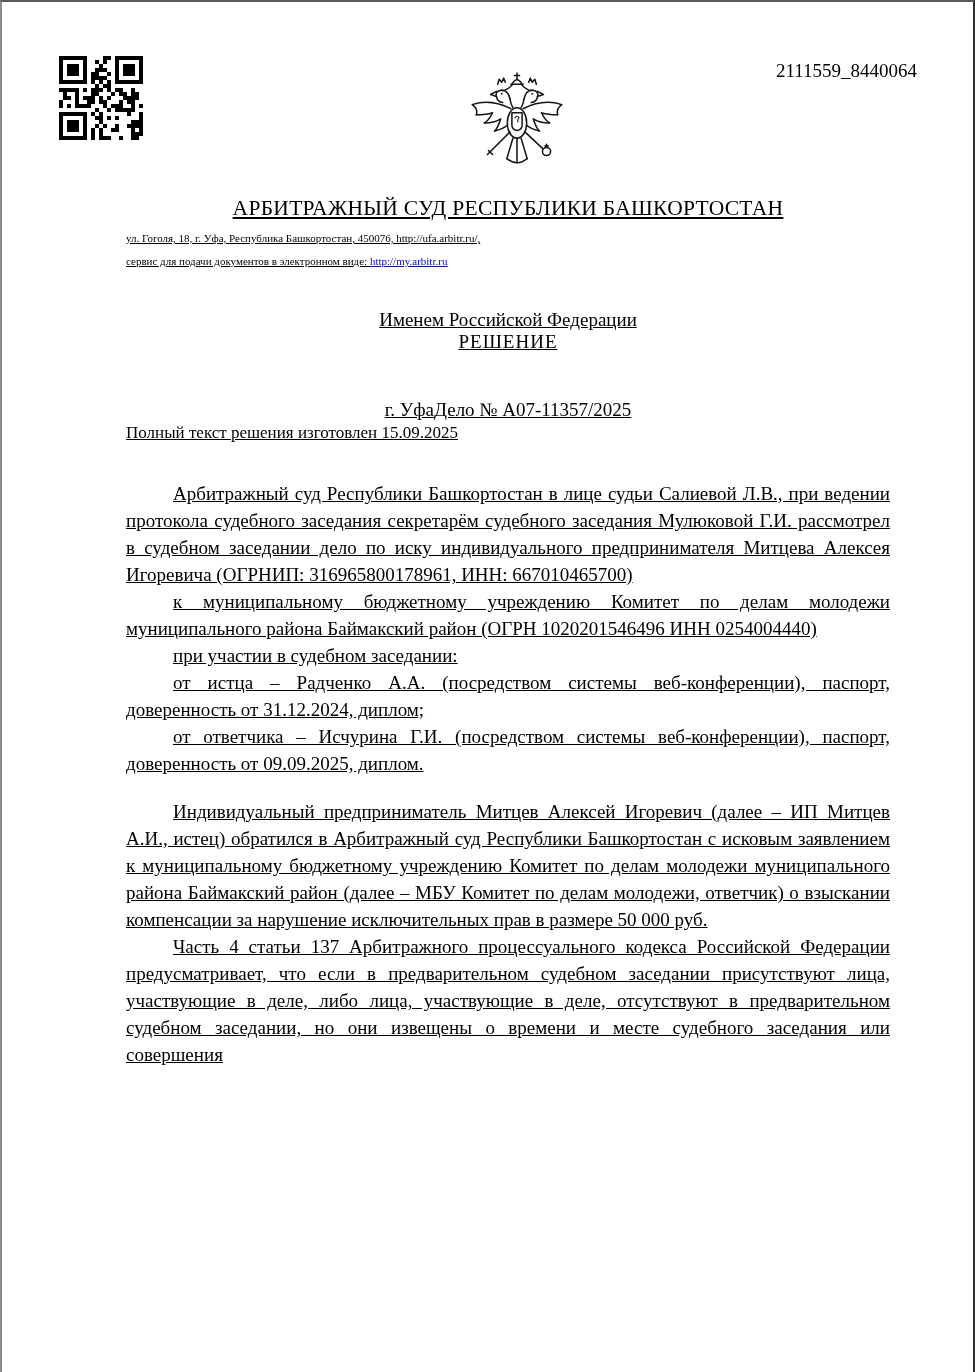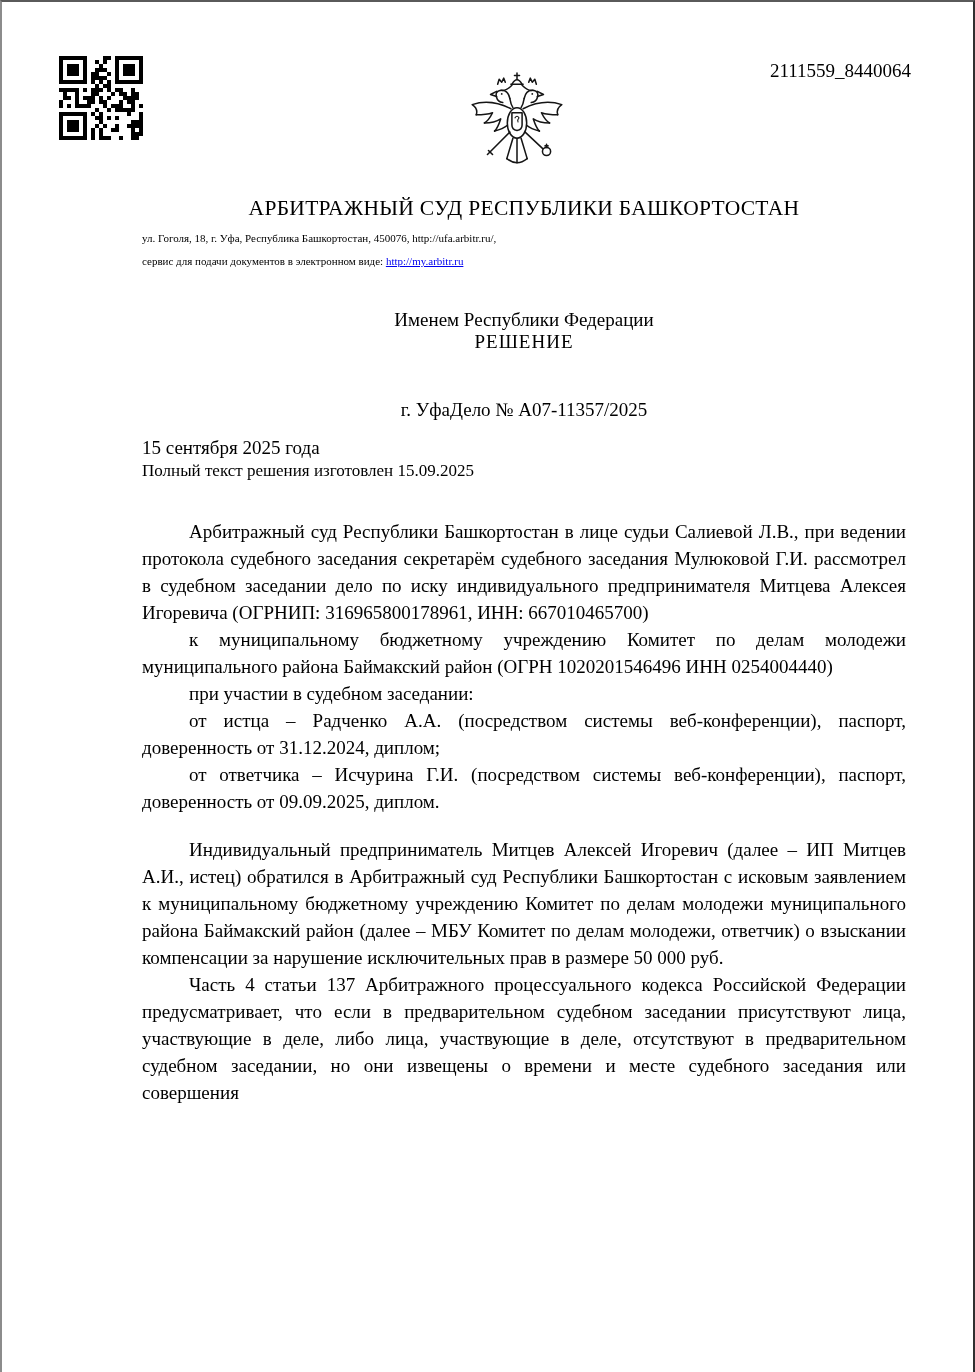--- a/index.html
+++ b/index.html
@@ -9,23 +9,23 @@
     box-sizing:border-box;
     background:#ffffff;
     border-top:2px solid #5a5a5a;
     border-left:2px solid #8c8c8c;
     border-right:2px solid #303030;
     font-family:"Liberation Serif", serif;
     color:#000;
     overflow:hidden;
   }
   .qr { position:absolute; left:57px; top:54px; width:84px; height:84px; }
-  .doc-number { position:absolute; top:58px; right:62px; font-size:19px; }
+  .doc-number { position:absolute; top:58px; right:56px; font-size:19px; }
   .emblem { position:absolute; left:462px; top:68px; width:106px; height:110px; }
-  .content { position:absolute; left:140px; top:194px; width:764px; }
+  .content { position:absolute; left:124px; top:194px; width:764px;text-decoration:underline; }
   .court-name { text-align:center; font-size:21.5px; letter-spacing:0.3px; white-space:nowrap; }
   .addr { font-size:11px; line-height:23px; }
   .addr.first { margin-top:6px; }
   .link { color:#0000ee; text-decoration:underline; cursor:pointer; }
   .in-name { text-align:center; font-size:19px; margin-top:36px; }
   .decision { text-align:center; font-size:19px; letter-spacing:1px; }
   .case-row { display:flex; justify-content:center; font-size:19px; margin-top:46px; }
   .date-line { font-size:19px; margin-top:16px; }
   .announce { font-size:17px; line-height:23px; }
   .announce.first { margin-top:20px; }
@@ -222,28 +222,27 @@
       <circle cx="81" cy="80" r="4"></circle>
       <path d="M81 76 v-3 M79.5 74.5 h3"></path>
     </svg>
   </div>
 
   <div class="content">
     <div class="court-name">АРБИТРАЖНЫЙ СУД РЕСПУБЛИКИ БАШКОРТОСТАН</div>
     <div class="addr first">ул. Гоголя, 18, г. Уфа, Республика Башкортостан, 450076, http://ufa.arbitr.ru/,</div>
     <div class="addr"><span>сервис для подачи документов в электронном виде: </span><a class="link" href="#">http://my.arbitr.ru</a></div>
 
-    <div class="in-name">Именем Республики Федерации</div>
+    <div class="in-name">Именем Российской Федерации</div>
     <div class="decision">РЕШЕНИЕ</div>
 
     <div class="case-row">
       <span>г. Уфа</span>
       <span>Дело № А07-11357/2025</span>
     </div>
-    <div class="date-line">15 сентября 2025 года</div>
     <div class="announce">Полный текст решения изготовлен 15.09.2025</div>
 
     <p class="body-p first">Арбитражный суд Республики Башкортостан в лице судьи Салиевой Л.В., при ведении протокола судебного заседания секретарём судебного заседания Мулюковой Г.И. рассмотрел в судебном заседании дело по иску индивидуального предпринимателя Митцева Алексея Игоревича (ОГРНИП: 316965800178961, ИНН: 667010465700)</p>
     <p class="body-p">к муниципальному бюджетному учреждению Комитет по делам молодежи муниципального района Баймакский район (ОГРН 1020201546496 ИНН 0254004440)</p>
     <p class="body-p">при участии в судебном заседании:</p>
     <p class="body-p">от истца – Радченко А.А. (посредством системы веб-конференции), паспорт, доверенность от 31.12.2024, диплом;</p>
     <p class="body-p">от ответчика – Исчурина Г.И. (посредством системы веб-конференции), паспорт, доверенность от 09.09.2025, диплом.</p>
     <p class="body-p gap">Индивидуальный предприниматель Митцев Алексей Игоревич (далее – ИП Митцев А.И., истец) обратился в Арбитражный суд Республики Башкортостан с исковым заявлением к муниципальному бюджетному учреждению Комитет по делам молодежи муниципального района Баймакский район (далее – МБУ Комитет по делам молодежи, ответчик) о взыскании компенсации за нарушение исключительных прав в размере 50 000 руб.</p>
     <p class="body-p">Часть 4 статьи 137 Арбитражного процессуального кодекса Российской Федерации предусматривает, что если в предварительном судебном заседании присутствуют лица, участвующие в деле, либо лица, участвующие в деле, отсутствуют в предварительном судебном заседании, но они извещены о времени и месте судебного заседания или совершения</p>
   </div>

